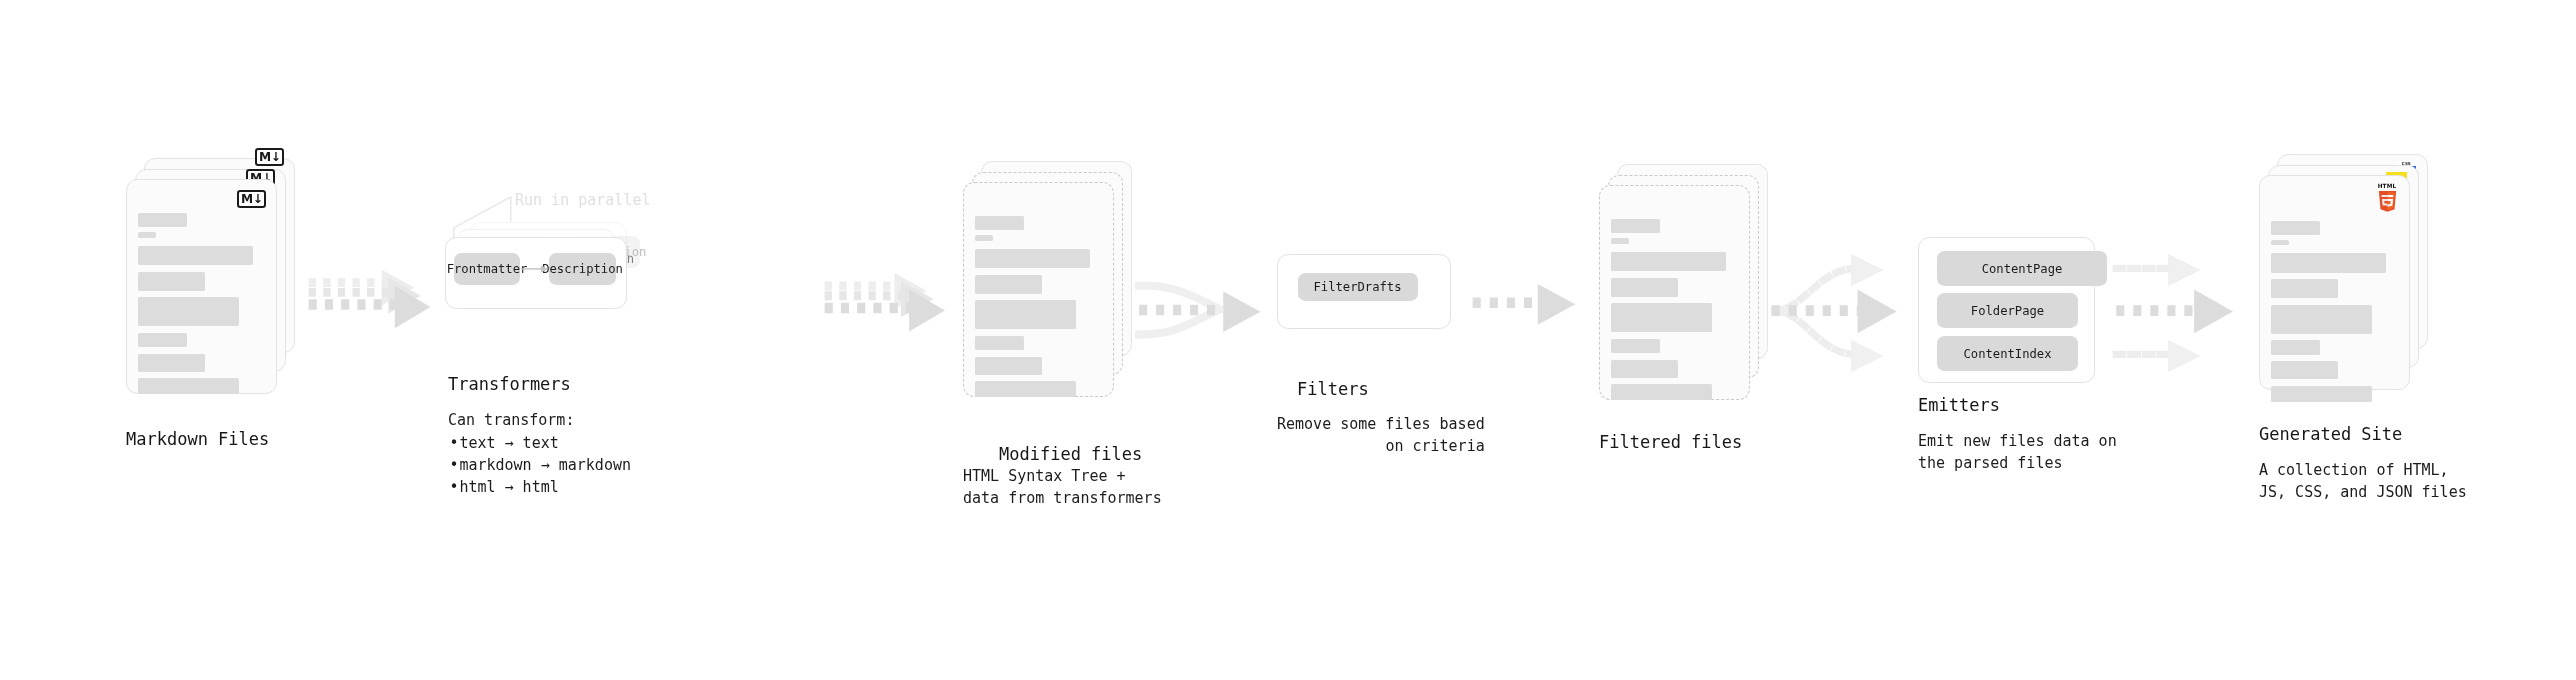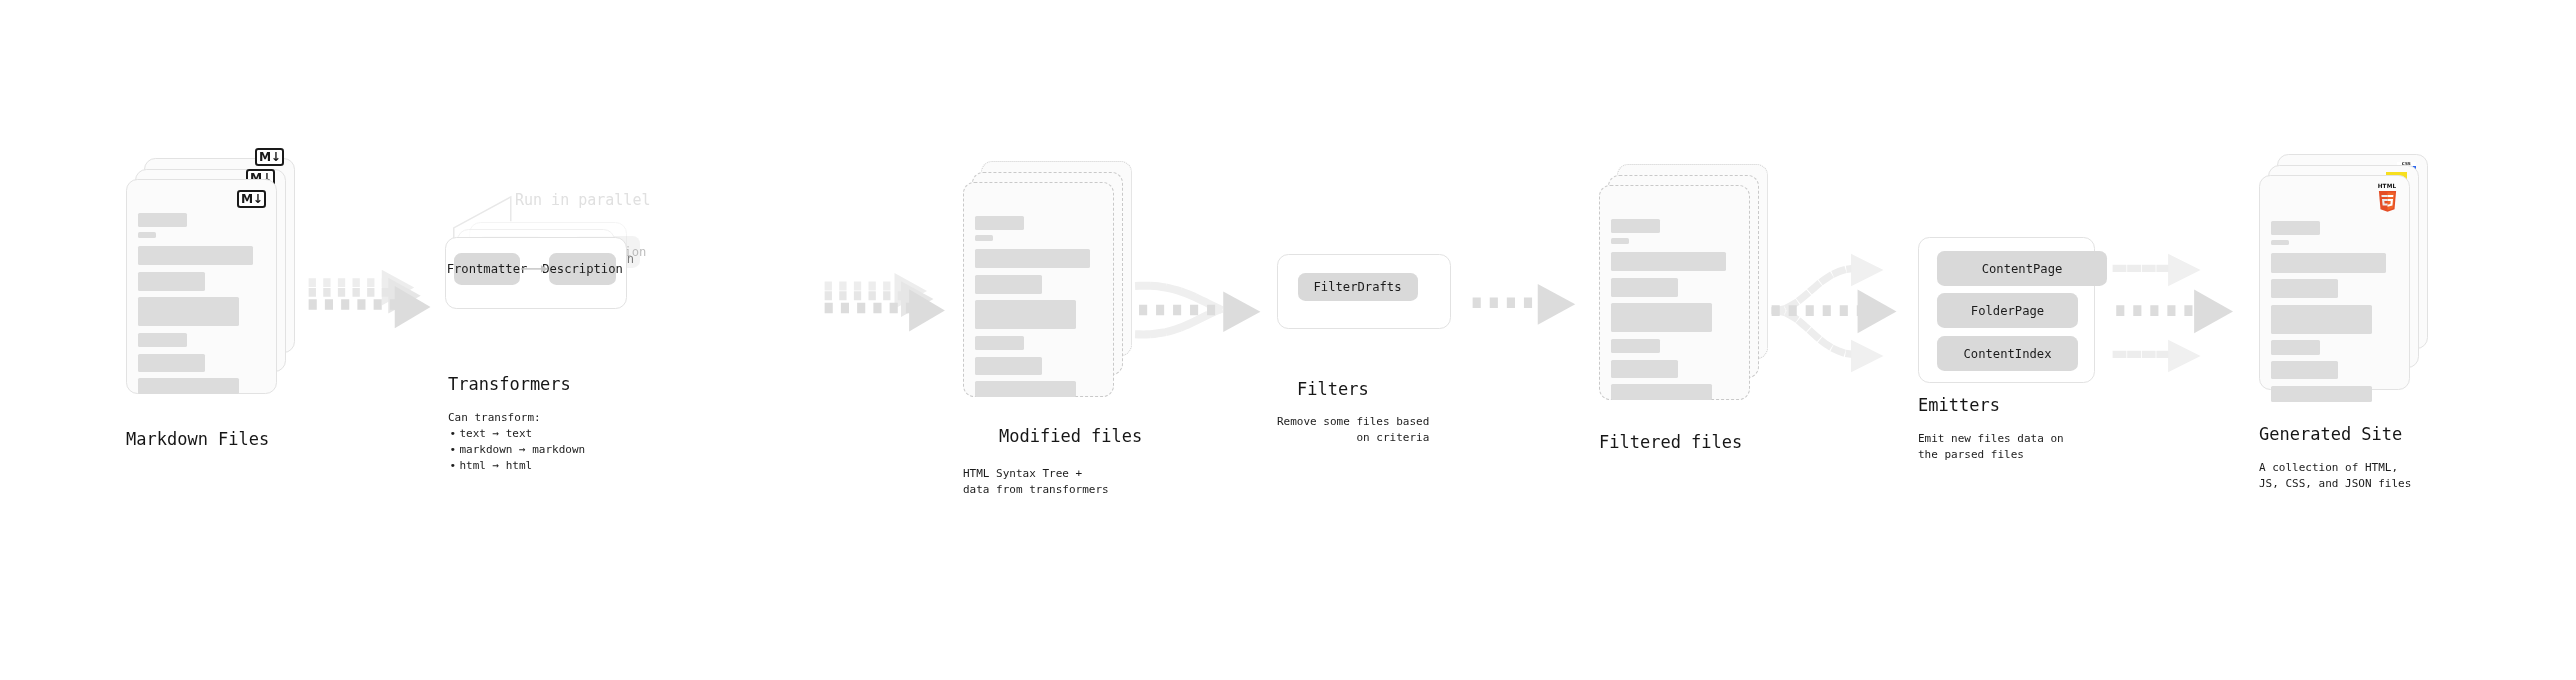--- a/index.html
+++ b/index.html
@@ -150,21 +150,21 @@
 
   
   .title {
     font-family: "DejaVu Sans Mono", "Liberation Mono", monospace;
     font-size: 17px;
     color: #161616;
     white-space: nowrap;
   }
   .subtitle {
     font-family: "DejaVu Sans Mono", "Liberation Mono", monospace;
-    font-size: 11px;
+    font-size: 15px;
     line-height: 1.45;
     color: #1c1c1c;
     white-space: nowrap;
   }
   .bullets { list-style: none; margin-top: 0px; }
   .bullets li { white-space: nowrap; padding-left: 11.4px; position: relative; line-height: 1.48; }
   .bullets li::before {
     content: "\2022";
     position: absolute; left: 1.6px; top: 0;
     color: #1c1c1c;
@@ -295,21 +295,21 @@
           <div class="skel r-a"></div>
           <div class="skel r-b"></div>
           <div class="skel r-c"></div>
           <div class="skel r-d"></div>
           <div class="skel r-e"></div>
           <div class="skel r-f"></div>
         </div>
       </div>
     </div>
   </div>
-  <div class="node title" style="left:963px; top:426px;padding-left:36px;">Modified files</div>
+  <div class="node title" style="left:963px; top:444px;padding-left:36px;">Modified files</div>
   <div class="node subtitle" style="left:963px; top:466px;">
     <div>HTML Syntax Tree +</div>
     <div>data from transformers</div>
   </div>
 
   <svg class="conn" style="left:1134px; top:268px;" width="138" height="89" viewBox="0 0 170 110">
     <path d="M6,22 C52,20 78,38 104,50" stroke="#efefef" stroke-width="10" stroke-dasharray="9 10" fill="none" stroke-linecap="square"></path>
     <path d="M6,82 C52,84 78,62 104,52" stroke="#efefef" stroke-width="10" stroke-dasharray="9 10" fill="none" stroke-linecap="square"></path>
     <g stroke="#dcdcdc" stroke-width="13" stroke-dasharray="10 11" fill="none">
       <line x1="6" y1="52" x2="114" y2="52"></line>

